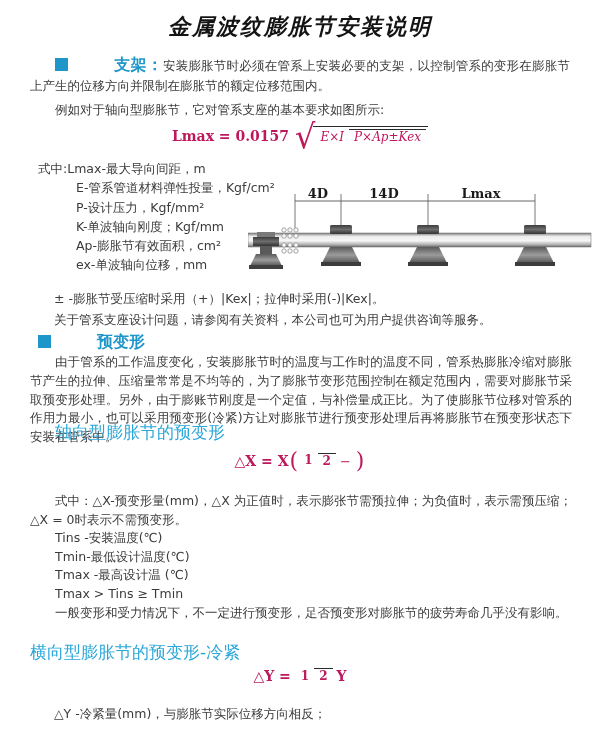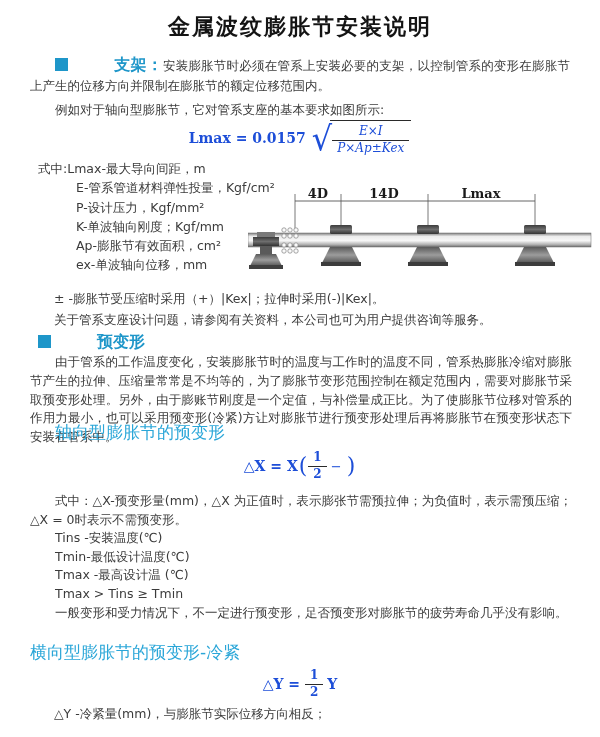--- a/index.html
+++ b/index.html
@@ -4,37 +4,37 @@
 <style>
   html,body{margin:0;padding:0;}
   body{
     width:600px;height:737px;background:#ffffff;position:relative;overflow:hidden;
     font-family:"DejaVu Sans","Liberation Sans",sans-serif;
     color:#3b3b3b;font-size:12.5px;
   }
   .abs{position:absolute;}
   h1.title{
     position:absolute;top:12px;left:0;width:600px;margin:0;text-align:center;
-    font-size:22px;font-weight:bold;color:#141414;letter-spacing:2px;
+    font-size:22px;font-weight:bold;color:#141414;letter-spacing:2px;font-style:italic;
   }
   .para{line-height:20px;text-align:justify;margin:0;}
   .indent{text-indent:2em;}
   .sq{display:inline-block;width:13px;height:13px;background:#1e96c9;vertical-align:-1px;margin-right:1px;}
   .sec-label{color:#1e96c9;font-size:16px;font-weight:bold;line-height:1;margin-left:45px;}
   .sub-head{color:#2aa6d8;font-size:17px;font-weight:normal;margin:0;}
   .def-line{line-height:19.3px;white-space:nowrap;}
   .def-ind{margin-left:38px;}
   .note-line{line-height:20.5px;margin:0 0 0 24px;white-space:nowrap;}
   
   .formula{position:absolute;left:0;width:600px;display:flex;justify-content:center;align-items:center;
-    font-family:"DejaVu Serif","Liberation Serif",serif;color:#1d4ed8;}
+    font-family:"DejaVu Serif","Liberation Serif",serif;color:#be185d;}
   .f-lhs{font-weight:bold;font-size:14px;}
   .sqrt-sym{font-size:32px;line-height:1;font-weight:400;margin:0 -2px 0 6px;transform:scaleY(1.05);}
   .root-box{border-top:1.6px solid #2a2a2a;padding:2px 2px 0 2px;}
-  .frac{display:inline-flex;flex-direction:column;align-items:center;font-size:12px;line-height:1.3;font-style:italic;}
+  .frac{display:inline-flex;align-items:center;font-size:12px;line-height:1.3;font-style:italic;}
   .frac .num{padding:0 5px;}
   .frac .den{border-top:1px solid #2a2a2a;padding:0 5px;}
   .frac.bold{font-style:normal;font-weight:bold;}
   .paren{font-size:22px;font-weight:400;line-height:1;margin:0 1px;}
   .f-op{margin:0 4px;font-size:13px;}
   .f-rhs{font-weight:bold;font-size:14px;margin-left:4px;}
   .t-line{line-height:18.6px;margin:0;}
   .t-ind{margin-left:25px;}
 </style>
 </head>

